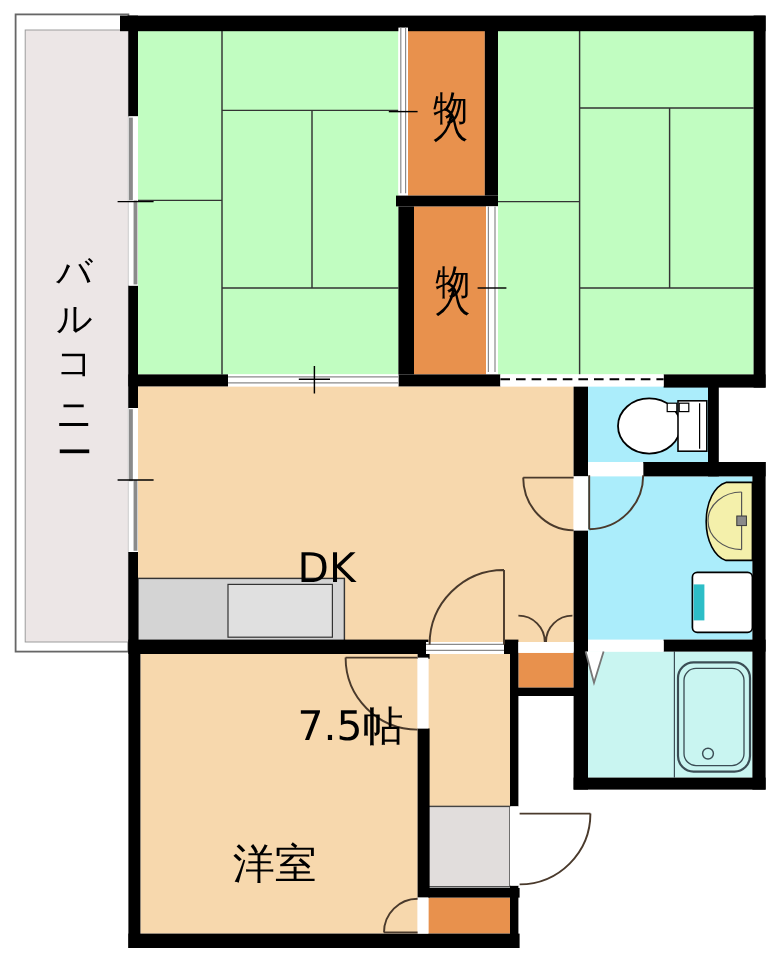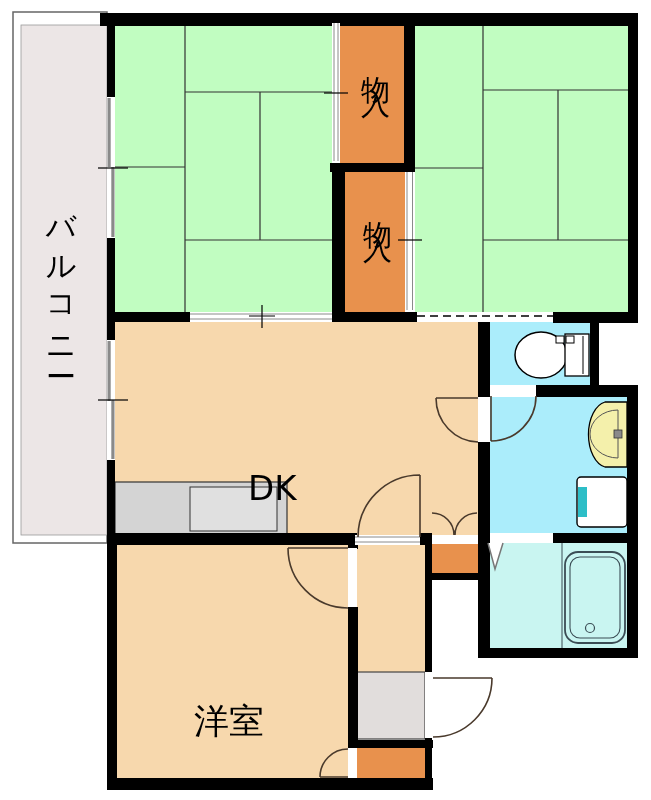--- a/index.html
+++ b/index.html
@@ -4,21 +4,21 @@
 <style>
   html,body{margin:0;padding:0;background:#fff;}
   .stage{position:relative;width:651px;height:800px;background:#fff;overflow:hidden;
          font-family:"DejaVu Sans","Liberation Sans",sans-serif;}
   .stage svg{position:absolute;left:0;top:0;}
   .label{position:absolute;color:#000;font-weight:500;white-space:pre;}
   .v-label{writing-mode:vertical-rl;text-orientation:upright;}
   .balcony-label{left:40px;top:193px;font-size:30px;letter-spacing:8px;}
   .closet-top-label{left:356px;top:53px;font-size:29px;letter-spacing:12px;}
   .closet-bottom-label{left:358px;top:198px;font-size:29px;letter-spacing:12px;}
-  .dk-label{left:248px;top:378px;font-size:34px;line-height:44px;}
+  .dk-label{left:248px;top:364px;font-size:34px;line-height:44px;}
   .western-label{left:194px;top:616px;font-size:35px;line-height:42px;}
 </style>
 </head>
 <body>
 
 <div class="stage">
   <svg width="651" height="800" viewBox="0 0 651 800">
 
     <g>
       <rect x="13" y="12" width="94" height="531" fill="#ffffff" stroke="#666" stroke-width="1.5"></rect>
@@ -162,18 +162,19 @@
       <path d="M432,513 A22,22 0 0 1 454,535 M477,513 A22,22 0 0 0 455,535"></path>
       <path d="M488,543 L495,569 L503,543" fill="#ffffff" stroke="#777" stroke-width="1.5"></path>
     </g>
   </svg>
 
   <div class="label v-label balcony-label">バルコニー</div>
   <div class="label v-label closet-top-label">物入</div>
   <div class="label v-label closet-bottom-label">物入</div>
   <div class="label dk-label">
     <div>DK</div>
+    <div>7.5帖</div>
   </div>
   <div class="label western-label">
     <div>洋室</div>
     
   </div>
 </div>
 
 </body></html>

